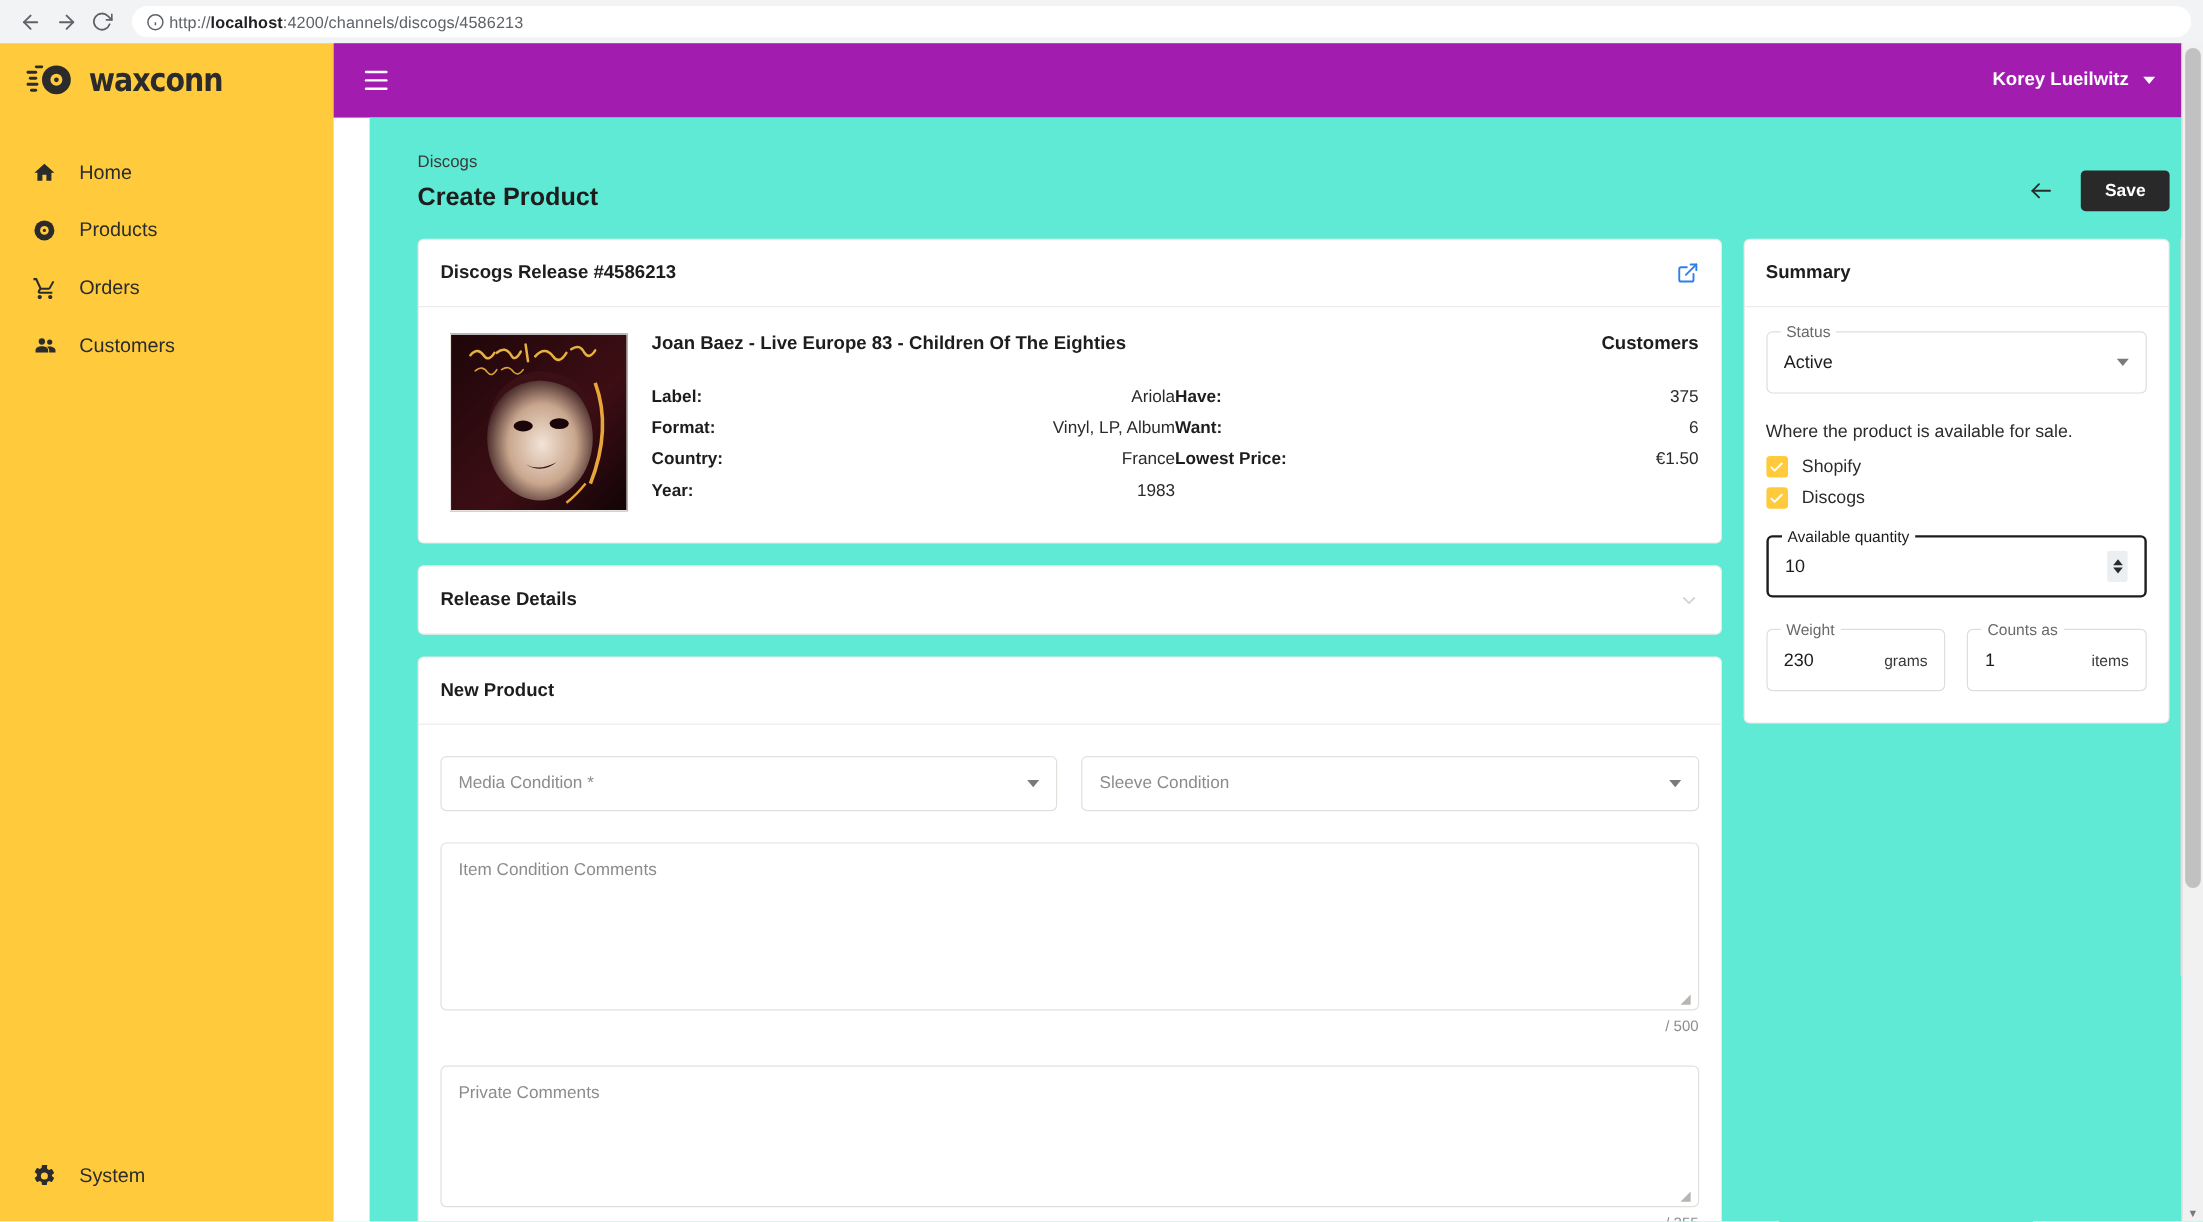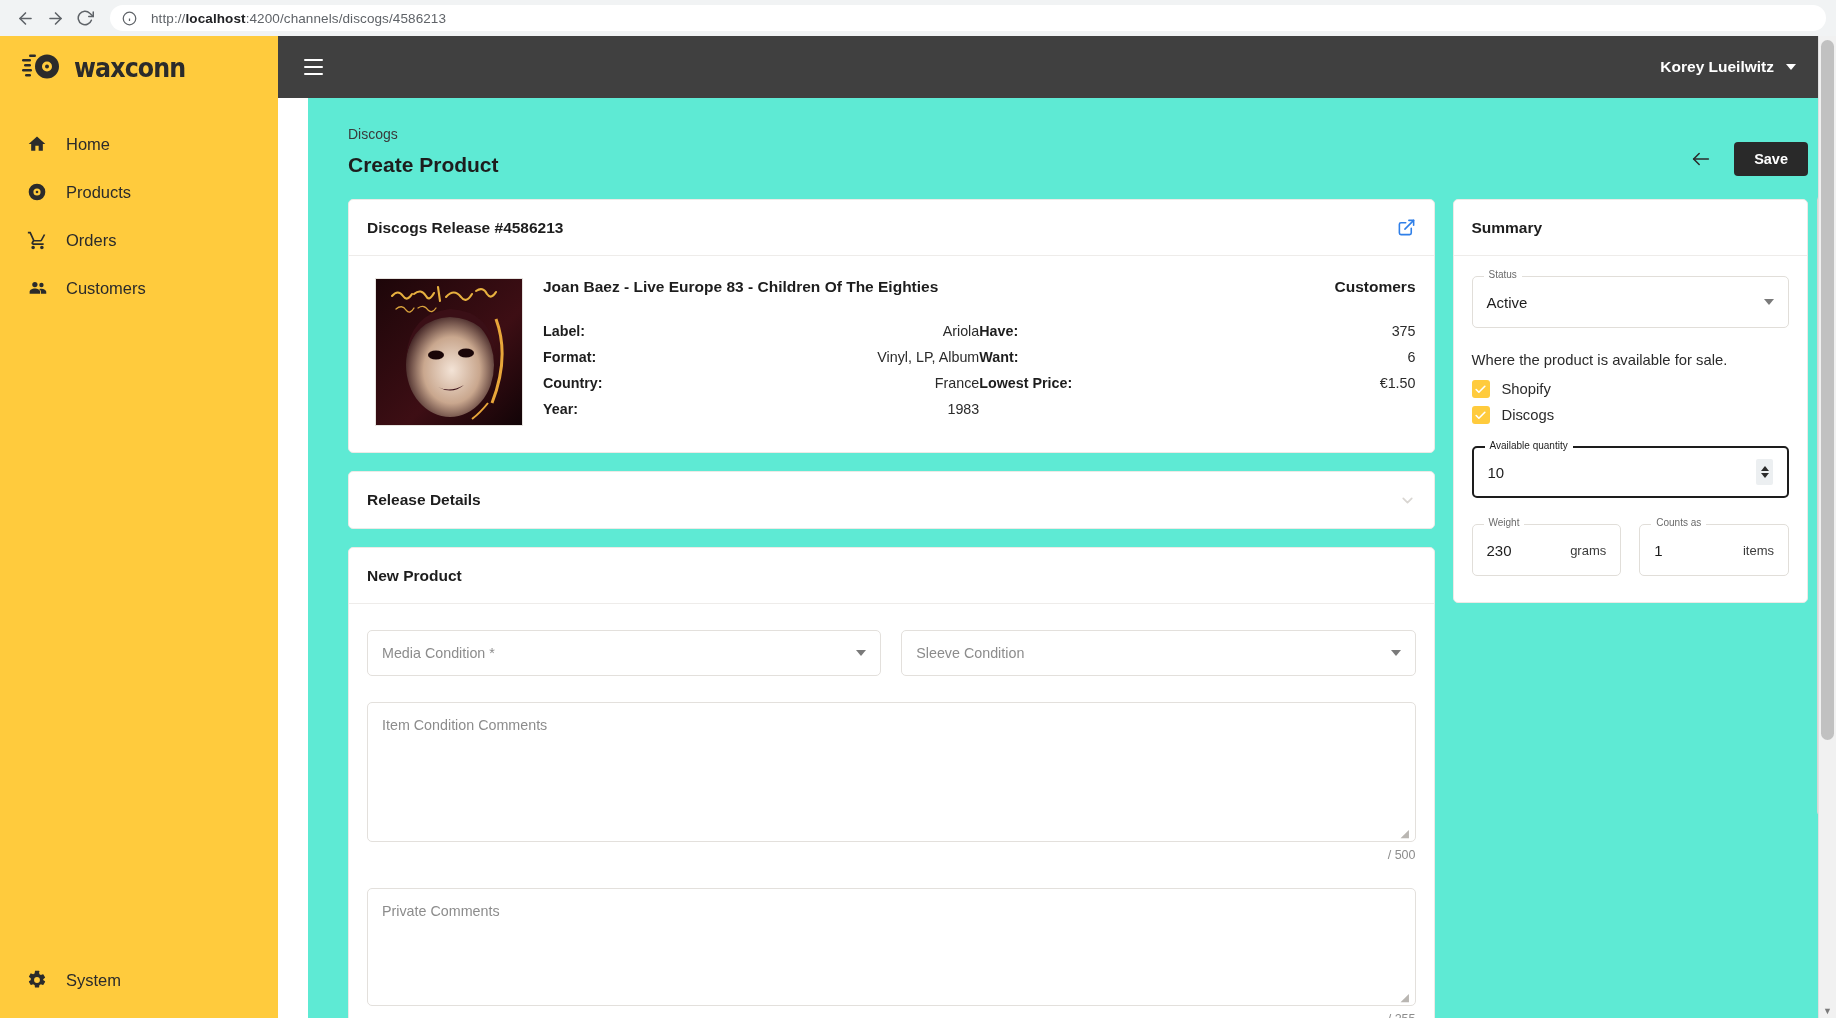--- a/index.html
+++ b/index.html
@@ -17,21 +17,21 @@
     background: #f1f3f4; display: flex; align-items: center; padding: 0 10px;
   }
   .nav-btn {
     width: 30px; height: 30px; display: flex; align-items: center; justify-content: center;
     color: #5f6368; border-radius: 50%; flex: none;
   }
   .nav-btn svg { display: block; }
   .omnibox {
     margin-left: 10px; flex: 1; height: 26px; background: #ffffff;
     border-radius: 13px; display: flex; align-items: center;
-    padding: 0 12px; gap: 14px;
+    padding: 0 12px; gap: 4px;
   }
   .omnibox .info-icon { color: #5f6368; display:flex; align-items:center; }
   .url-text {
     font-size: 13.5px; color: #5f6368; letter-spacing: 0.1px; white-space: nowrap;
   }
   .url-text b { color: #202124; font-weight: 700; }
 
   
   .sidebar {
     position: absolute; top: 36px; left: 0; width: 278px; height: 982px;
@@ -49,21 +49,21 @@
     height: 48px; display: flex; align-items: center; gap: 18px;
     padding-left: 26px; color: #2b2b2b; cursor: pointer;
   }
   .nav-item .ico { width: 22px; height: 22px; display: flex; align-items: center; justify-content: center; color: #2b2b2b; }
   .nav-item .lbl { font-size: 16.5px; color: #2b2b2b; }
   .nav-bottom { position: absolute; bottom: 14px; left: 0; width: 100%; }
 
   
   .topbar {
     position: absolute; top: 36px; left: 278px; width: 1540px; height: 62px;
-    background: #404040; display: flex; align-items: center;
+    background: #a21caf; display: flex; align-items: center;
     justify-content: space-between; padding: 0 22px 0 18px;
   }
   .hamburger { width: 34px; height: 34px; display: flex; flex-direction: column;
     justify-content: center; align-items: center; gap: 5px; cursor: pointer; }
   .hamburger span { display: block; width: 19px; height: 2px; background: #ffffff; border-radius: 1px; }
   .user-menu { display: flex; align-items: center; gap: 12px; color: #ffffff;
     font-size: 15.5px; font-weight: 700; cursor: pointer; }
   .caret-down { width: 0; height: 0; border-left: 5px solid transparent;
     border-right: 5px solid transparent; border-top: 6px solid #ffffff; }
 
@@ -151,21 +151,21 @@
   
   .summary-body { padding: 20px 18px 26px 18px; }
   .outlined {
     position: relative; border: 1px solid #e1ded9; border-radius: 5px;
     height: 52px; display: flex; align-items: center; padding: 0 14px;
     background: #ffffff;
   }
   .outlined.focused { border: 2px solid #1d1d1d; }
   .outlined .legend {
     position: absolute; top: -8px; left: 11px; background: #ffffff;
-    padding: 0 5px; font-size: 10px; color: #6a6a6a; white-space: nowrap;
+    padding: 0 5px; font-size: 13px; color: #6a6a6a; white-space: nowrap;
   }
   .outlined.focused .legend { color: #1d1d1d; }
   .outlined .val { font-size: 15px; color: #1d1d1d; }
   .outlined .ph { font-size: 14.3px; color: #8c8c8c; }
   .outlined .suffix { margin-left: auto; font-size: 13px; color: #3b3b3b; }
   .outlined .sel-caret { margin-left: auto; }
   .stepper {
     margin-left: auto; display: flex; flex-direction: column; align-items: center;
     justify-content: center; gap: 2px; background: #eceff1; border-radius: 2px;
     width: 17px; height: 26px; cursor: pointer;

